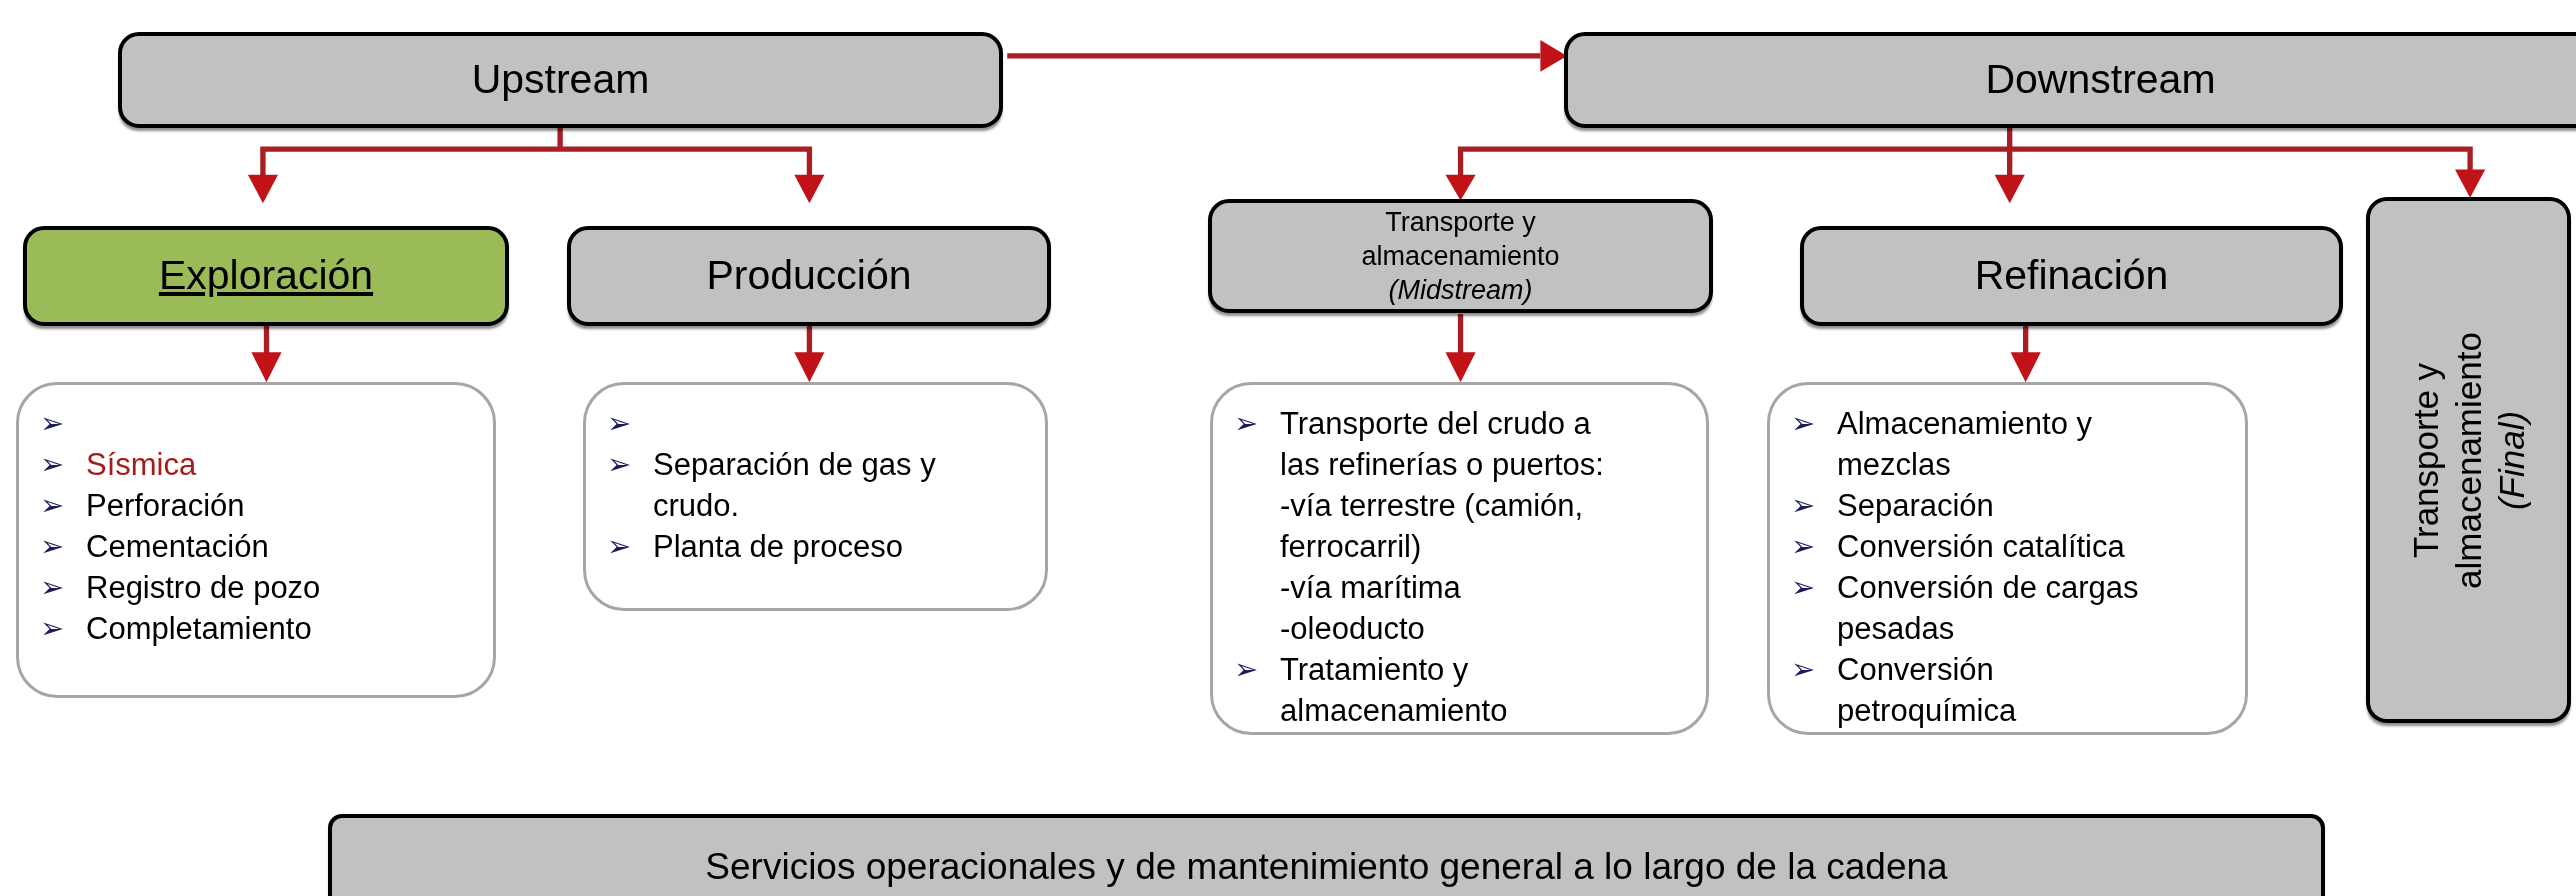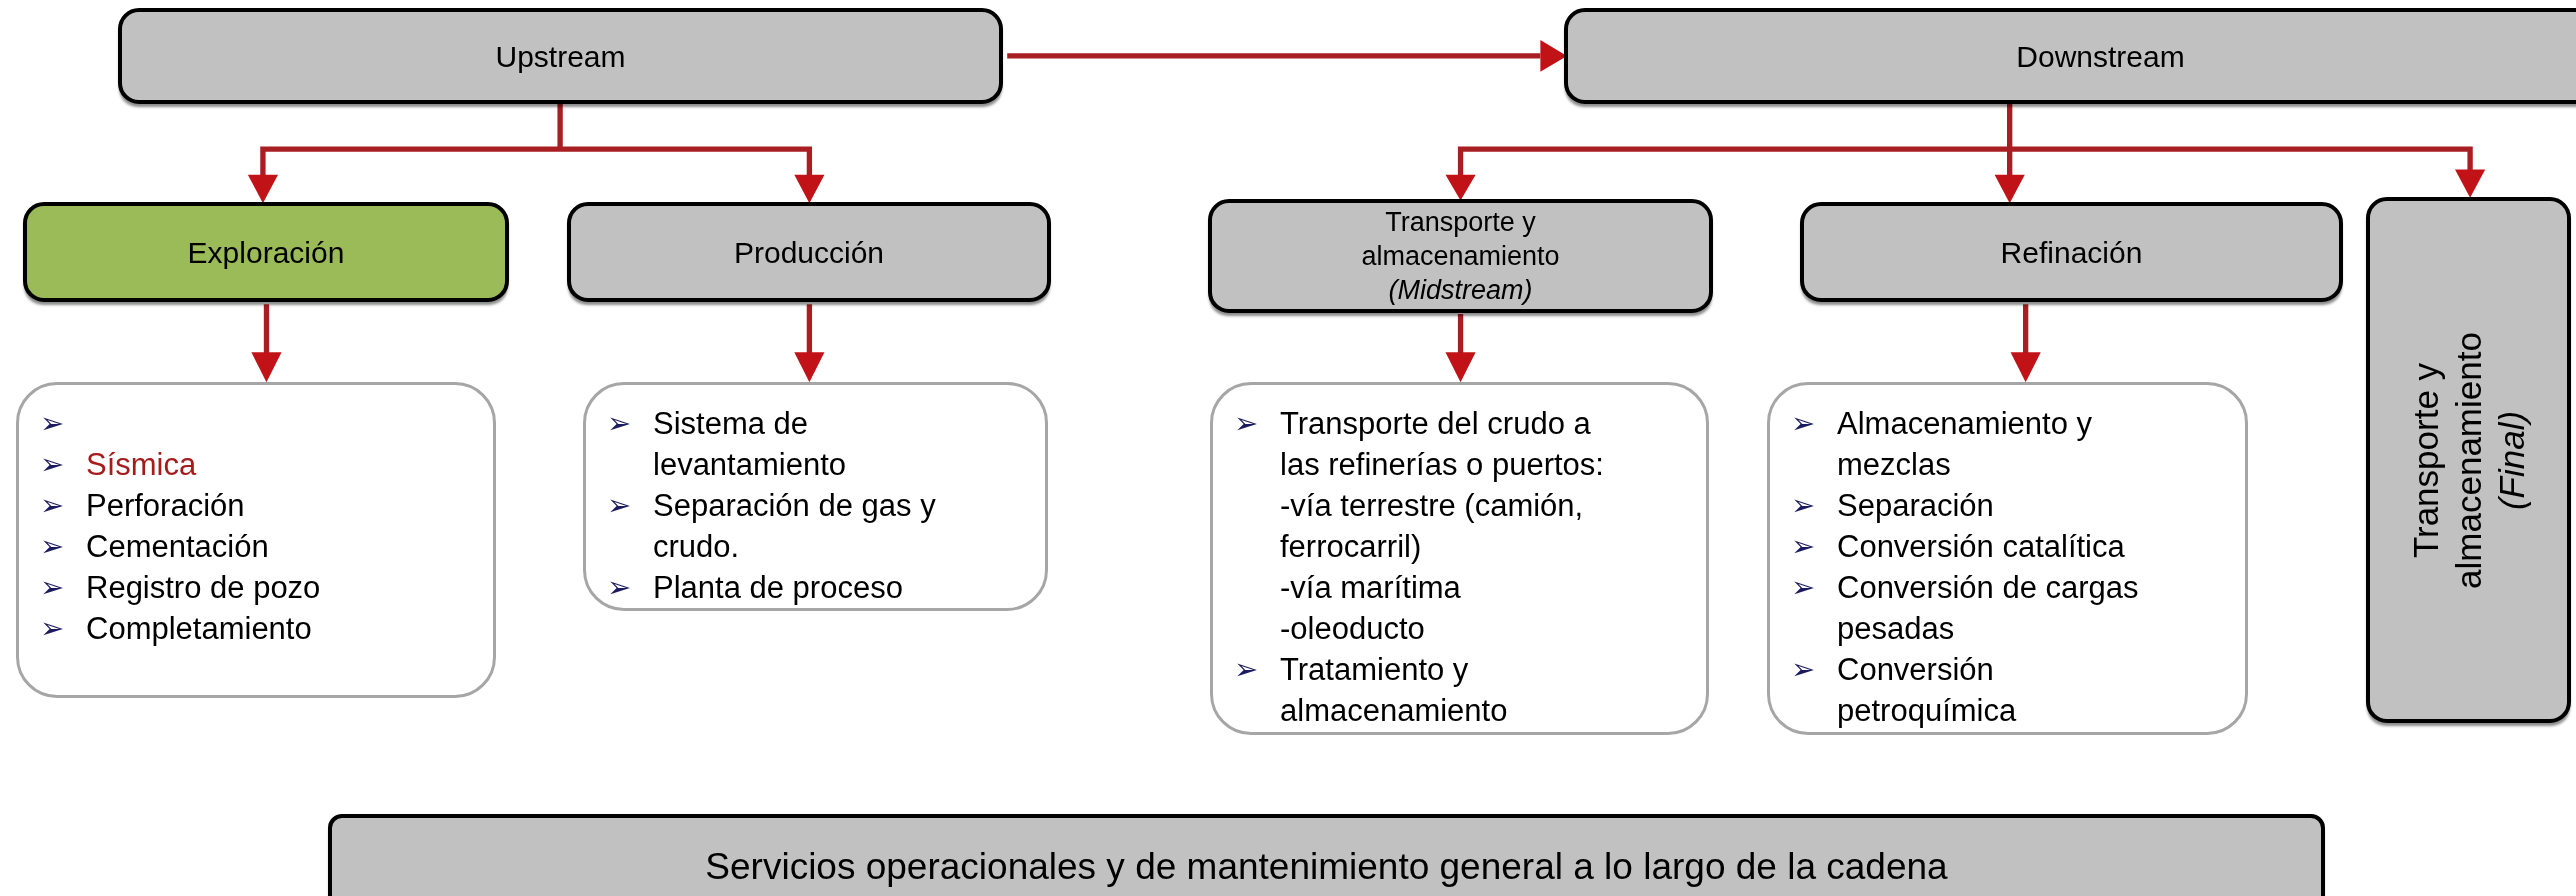--- a/index.html
+++ b/index.html
@@ -19,21 +19,21 @@
   
   .gbox{
     position:absolute;box-sizing:border-box;
     background:var(--box-gray);
     border:4.4px solid var(--box-border);
     border-radius:21px;
     display:flex;align-items:center;justify-content:center;
     text-align:center;
     box-shadow:0 4.4px 2.7px -1.8px rgba(0,0,0,.45);
   }
-  .headline{font-size:30px;line-height:1.1;}
+  .headline{font-size:41px;line-height:1.1;margin-top:24px;}
   .green{background:var(--box-green);}
   .stacked{flex-direction:column;font-size:27px;line-height:34px;}
   .italic{font-style:italic;}
 
   
   .vbox{overflow:visible;}
   .vrot{
     flex:0 0 auto;width:497px;
     transform:rotate(-90deg);
     text-align:center;font-size:35px;line-height:43px;
@@ -65,21 +65,21 @@
     border:4.4px solid var(--box-border);
     border-radius:14px;
     display:flex;align-items:center;justify-content:center;
     font-size:37px;
     box-shadow:0 4.4px 2.7px -1.8px rgba(0,0,0,.45);
   }
 
   
   #upstream-box{left:118px;top:8px;width:885px;height:96px;}
   #downstream-box{left:1564px;top:8px;width:1057px;height:96px;padding-left:16px;}
-  #exploracion-box{left:23px;top:202px;width:486px;height:100px;}
+  #exploracion-box{left:23px;top:202px;width:486px;height:100px;text-decoration:underline;}
   #produccion-box{left:567px;top:202px;width:484px;height:100px;align-items:center;}
   #midstream-box{left:1208px;top:199px;width:505px;height:114px;}
   #refinacion-box{left:1800px;top:202px;width:543px;height:100px;}
   #final-box{left:2366px;top:197px;width:205px;height:526px;}
   #exploracion-list{left:16px;top:382px;width:480px;height:316px;}
   #produccion-list{left:583px;top:382px;width:465px;height:229px;}
   #midstream-list{left:1210px;top:382px;width:499px;height:353px;}
   #refinacion-list{left:1767px;top:382px;width:481px;height:353px;}
 </style>
 </head>
@@ -165,22 +165,20 @@
         <span class="bullet">➢</span>
         <span class="txt">Completamiento</span>
       </li>
     </ul>
   </div>
 
   <div class="list" id="produccion-list">
     <ul>
       <li>
         <span class="bullet">➢</span>
-        <span class="txt">Sistema de
-levantamiento</span>
       </li>
       <li>
         <span class="bullet">➢</span>
         <span class="txt">Separación de gas y
 crudo.</span>
       </li>
       <li>
         <span class="bullet">➢</span>
         <span class="txt">Planta de proceso</span>
       </li>

